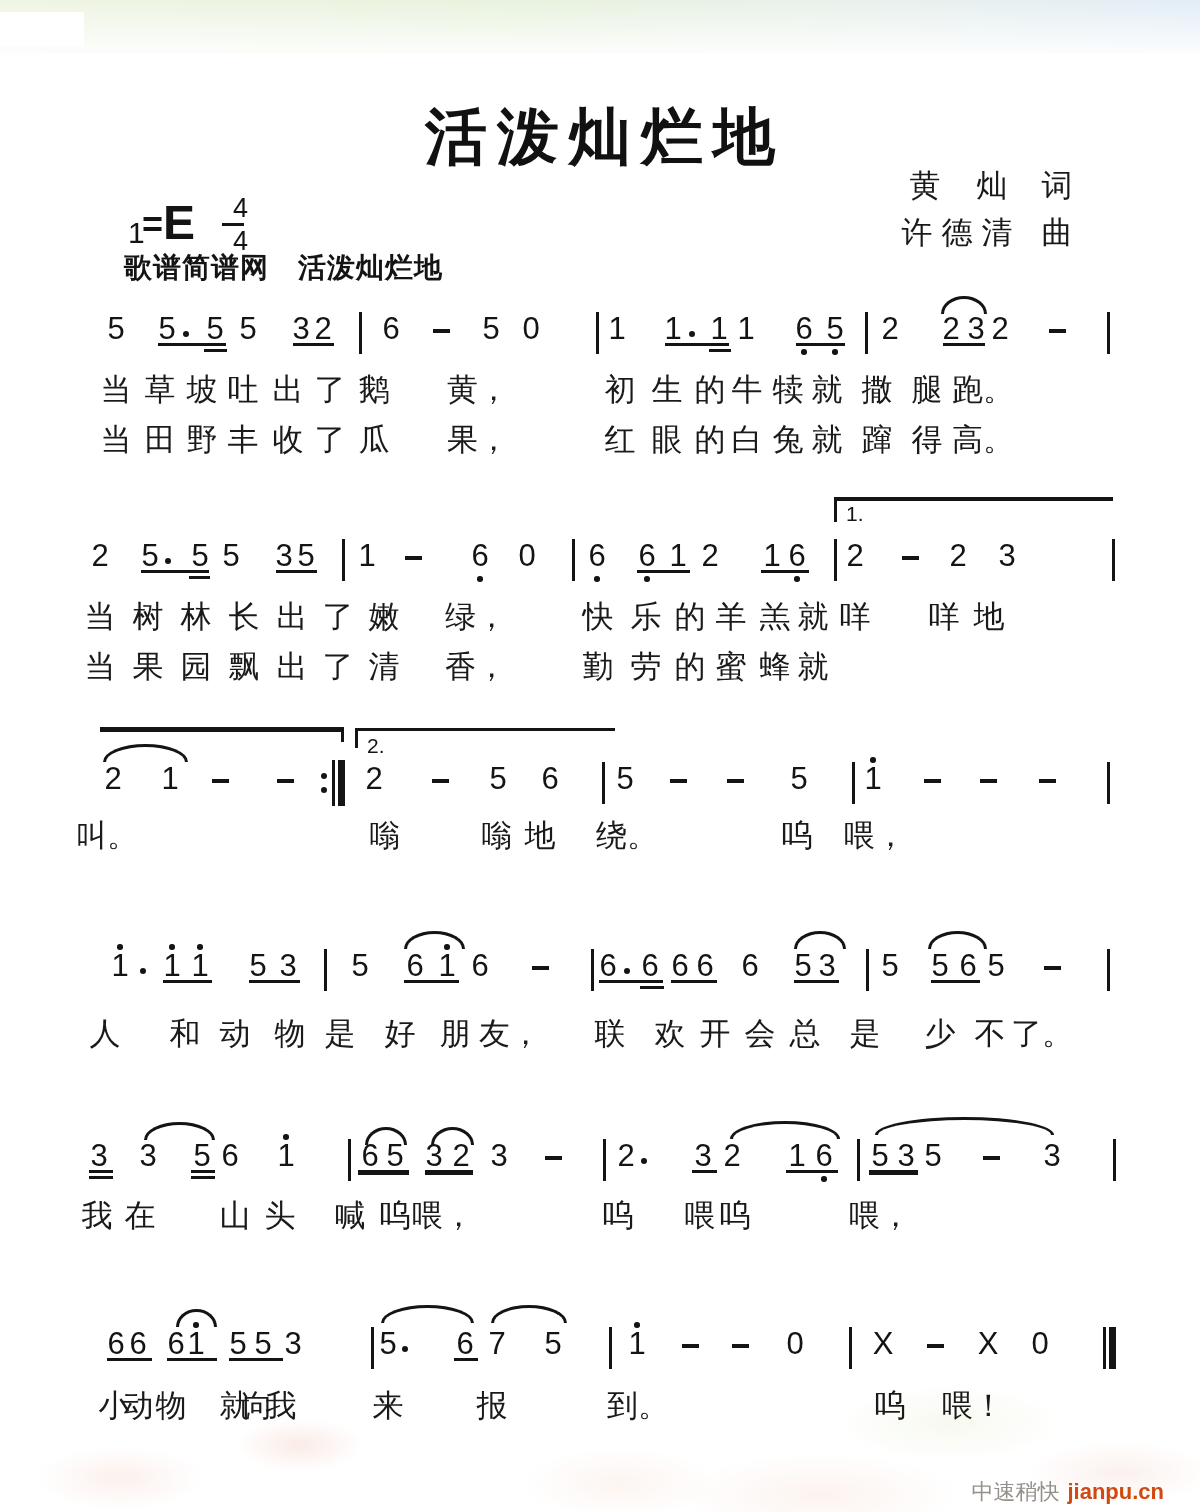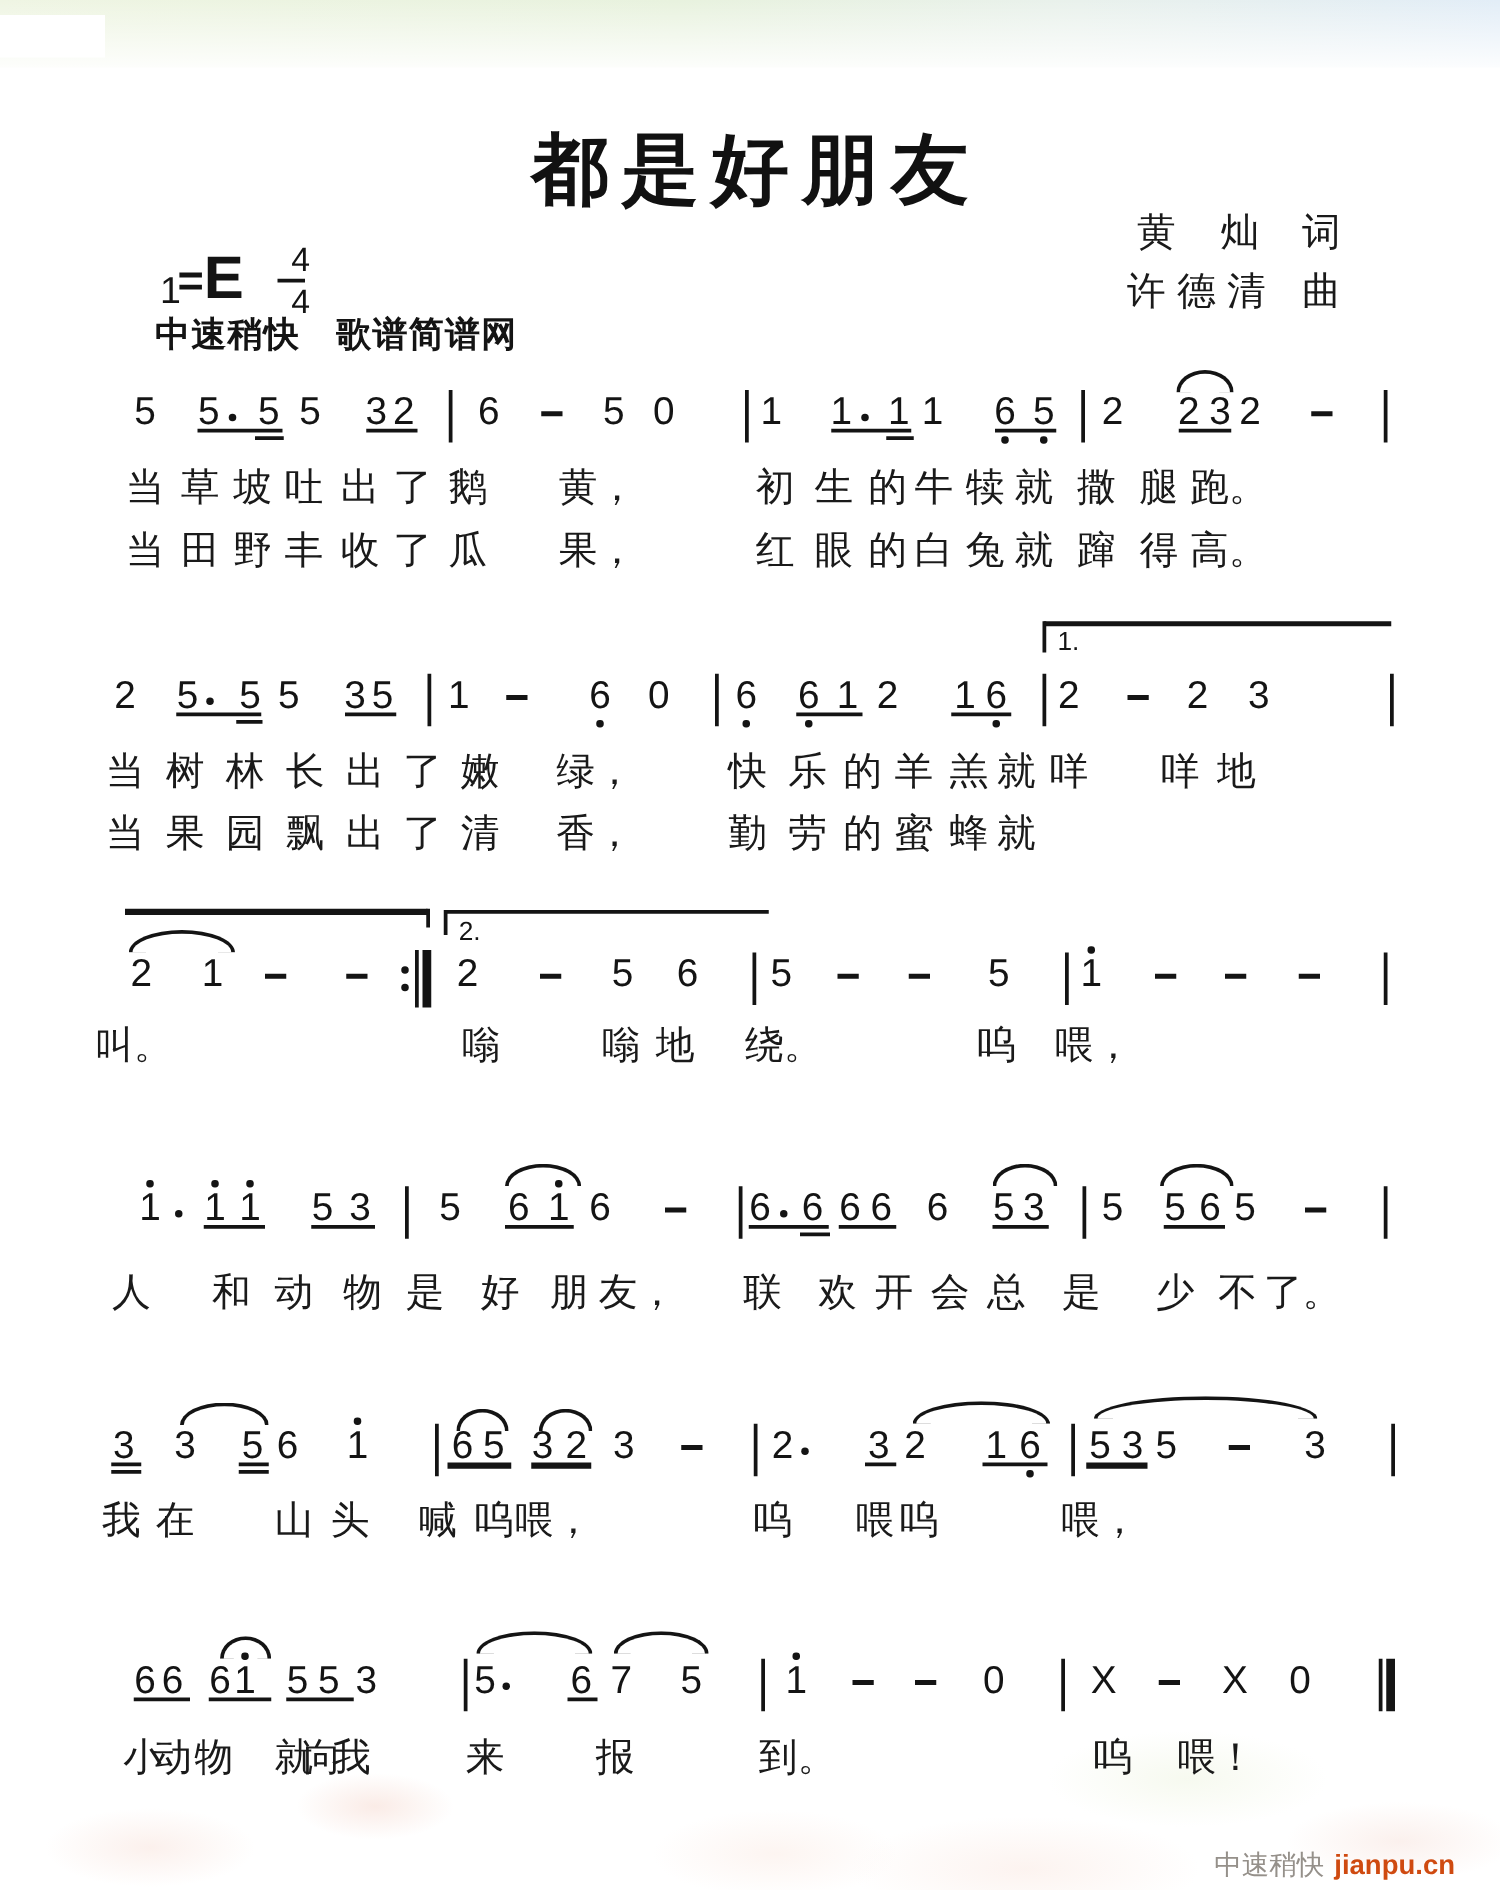--- a/index.html
+++ b/index.html
@@ -44,32 +44,32 @@
 </style>
 </head>
 <body>
 
 <div class="page" id="sheet">
   <div class="wash-top"></div>
   <div class="wash-top-fade"></div>
   <div class="notch"></div>
   <div class="wash-bottom"></div>
 
-  <h1 class="title">都是好朋友</h1>
+  <h1 class="title">活泼灿烂地</h1>
 
   <div>
     <span class="k-do">1</span>
     <span class="k-eq">=</span>
     <span class="k-tonic">E</span>
     <span class="k-num"><span>4</span></span>
     <div class="k-line"></div>
     <span class="k-den"><span>4</span></span>
   </div>
 
-  <div class="tempo">中速稍快　歌谱简谱网</div>
+  <div class="tempo">歌谱简谱网　活泼灿烂地</div>
 
   <div class="watermark">
     <span class="wm-site">中速稍快</span><span class="wm-domain">jianpu.cn</span>
   </div>
 <div class="cjk" style="left: 925px; top: 170px;">黄</div>
     <div class="cjk" style="left: 992px; top: 170px;">灿</div>
     <div class="cjk" style="left: 1057px; top: 170px;">词</div>
     <div class="cjk" style="left: 917px; top: 217px;">许</div>
     <div class="cjk" style="left: 957px; top: 217px;">德</div>
     <div class="cjk" style="left: 997px; top: 217px;">清</div>

